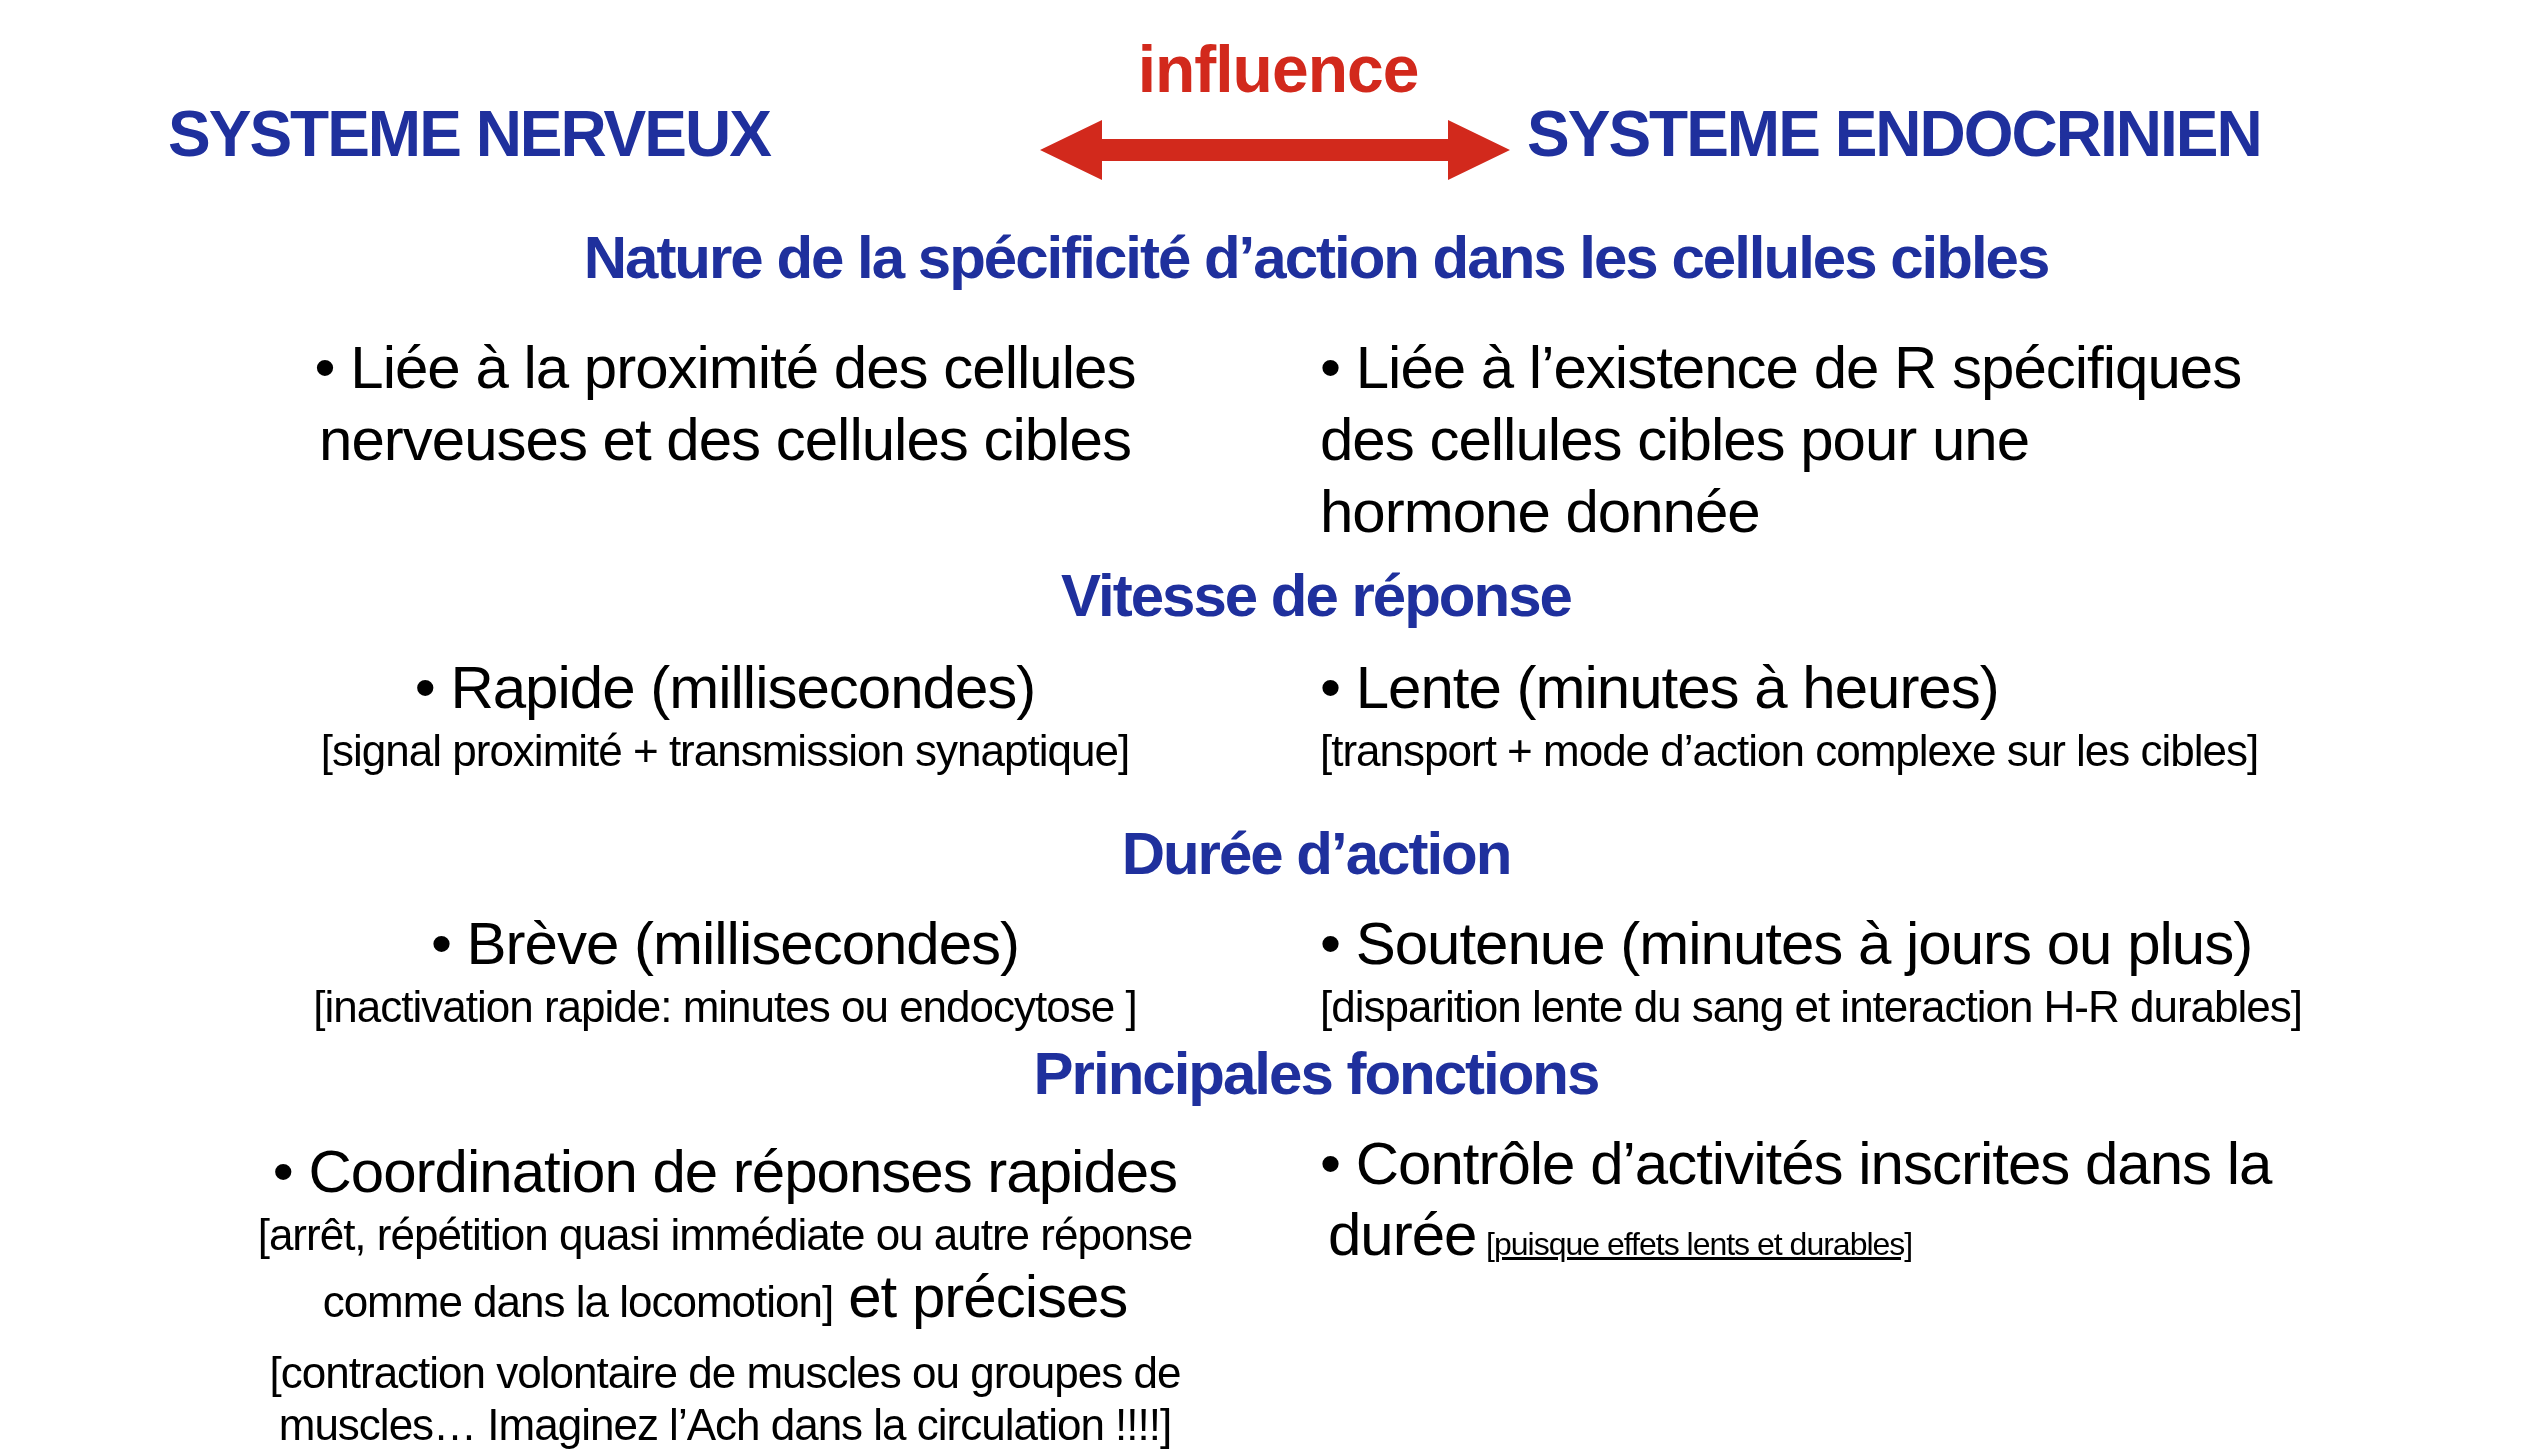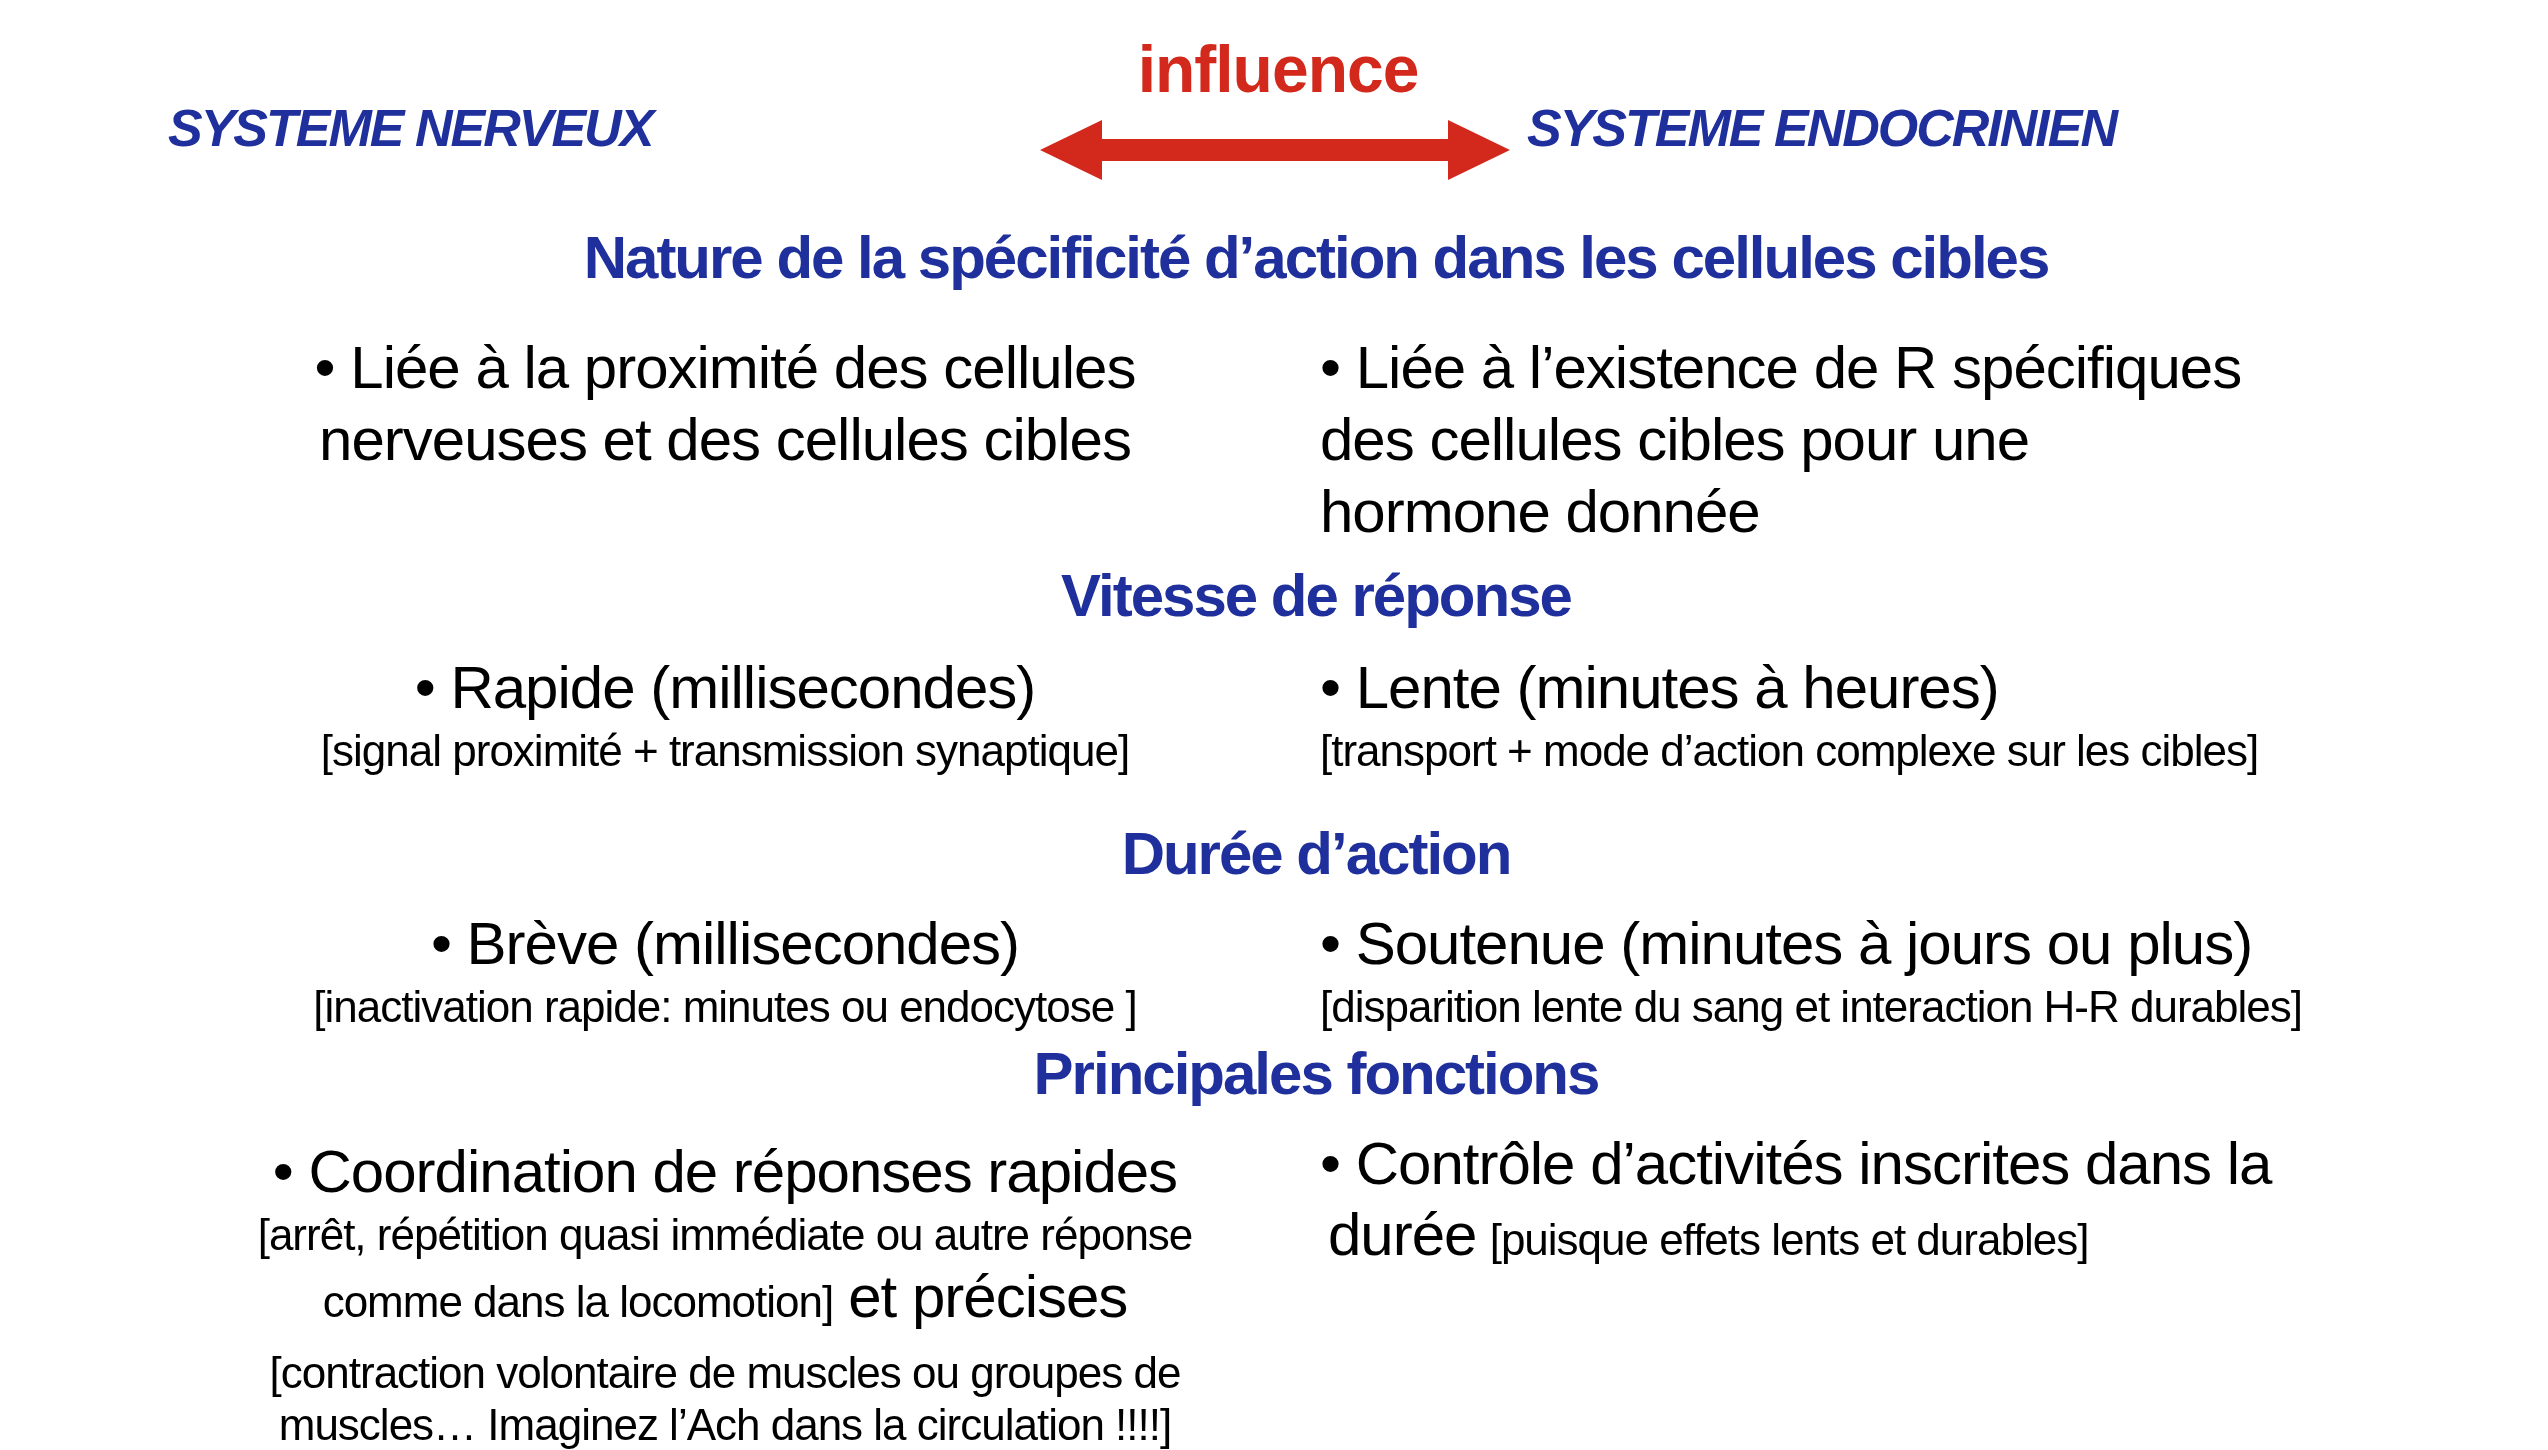--- a/index.html
+++ b/index.html
@@ -17,27 +17,26 @@
     position: relative;
     width: 2548px;
     height: 1450px;
     background: var(--background);
     overflow: hidden;
     color: var(--black);
   }
   .abs { position: absolute; }
 
   .sys-title {
-    font-size: 52px;
+    font-size: 64px;
     font-weight: bold;
     color: var(--blue);
     letter-spacing: -2px;
     line-height: 1;
     white-space: nowrap;
-    font-style: italic;
   }
   .influence-wrap {
     left: 1040px; top: 36px; width: 476px;
     text-align: center;
   }
   .influence-label {
     font-size: 66px;
     font-weight: bold;
     color: var(--red);
     letter-spacing: -1px;
@@ -75,21 +74,21 @@
     letter-spacing: -1px;
     white-space: pre-line;
   }
   .mixed-line {
     line-height: 70px;
     letter-spacing: -1px;
     white-space: nowrap;
   }
   .mixed-line .small { font-size: 44px; }
   .mixed-line .large { font-size: 60px; margin-left: 0.25em; }
-  .mixed-line .note-after { font-size: 44px; margin-left: 0.3em; }
+  .mixed-line .note-after { font-size: 32px; margin-left: 0.3em; text-decoration: underline; }
 </style>
 </head>
 <body>
 
 <div class="slide">
 
   <div class="abs sys-title" style="left:168px; top:102px;">SYSTEME NERVEUX</div>
 
   <div class="abs influence-wrap">
     <div class="influence-label">influence</div>

